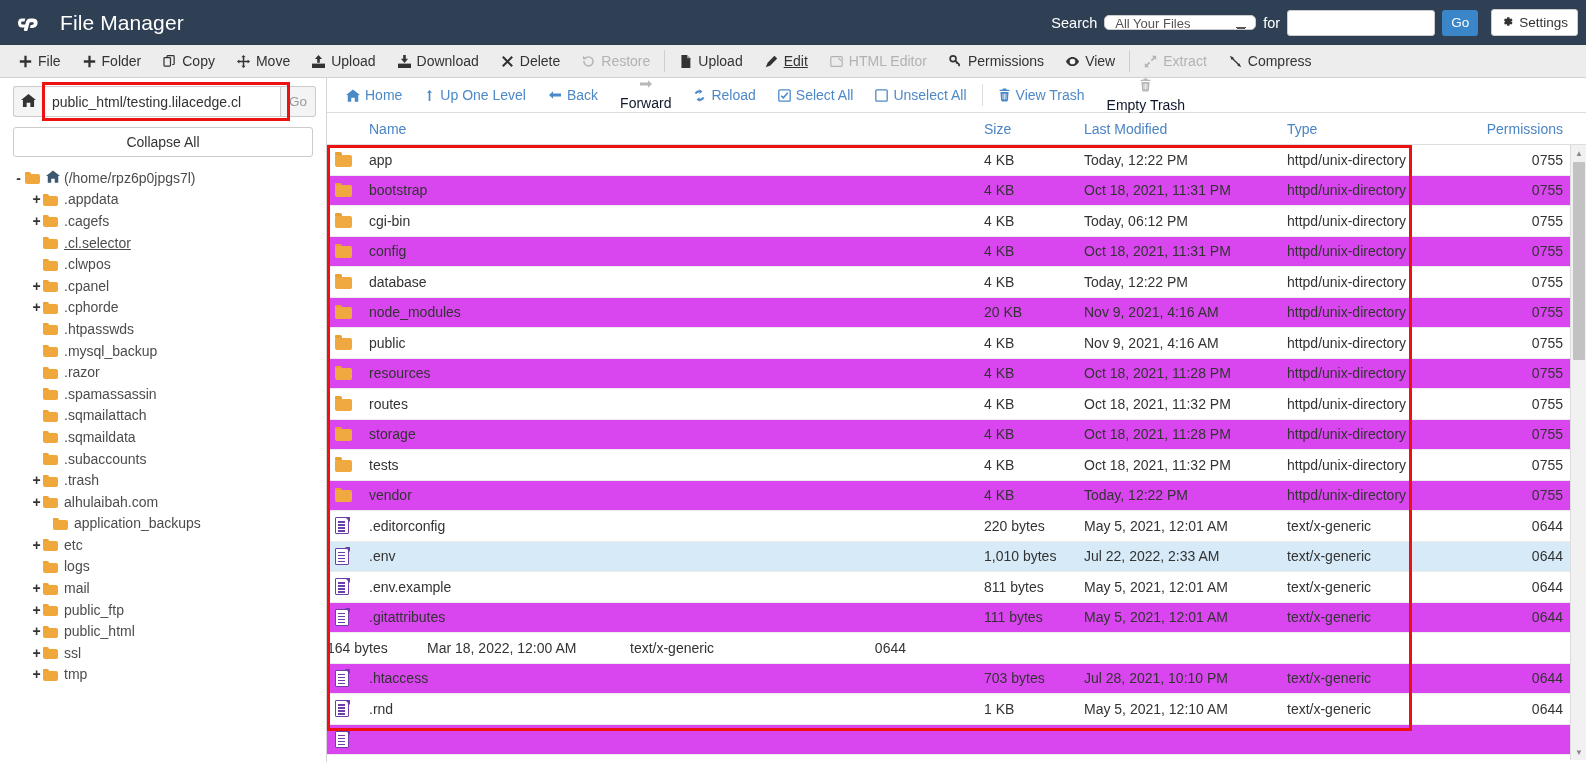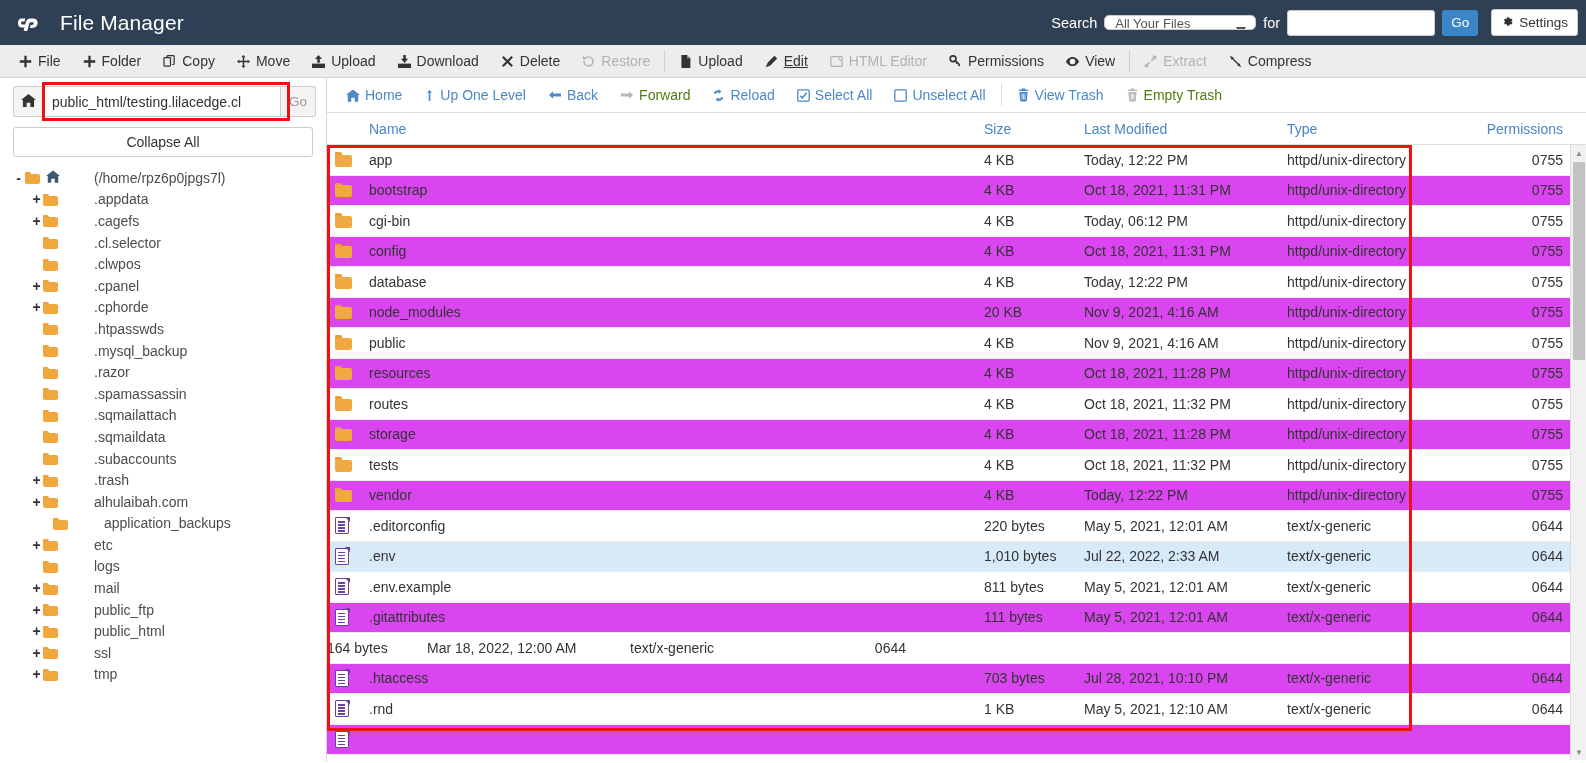--- a/index.html
+++ b/index.html
@@ -232,21 +232,21 @@
   }
   .folder-ic::after {
     content: "";
     position: absolute;
     left: 0; top: 3px;
     width: 15px; height: 10px;
     background: #f0a73c;
     border-radius: 1px 2px 2px 2px;
   }
   .home-ic { margin-right: 4px; color: #3e5871; font-size: 13px; }
-  .tree-label { color: #4c4c4c; margin-left: 30px; }
+  .tree-label { color: #4c4c4c; }
 
   
   .right-pane {
     flex: 1;
     position: relative;
     background: #fff;
     overflow: hidden;
   }
   .nav-row {
     height: 35px;
@@ -257,21 +257,21 @@
     font-size: 14px;
   }
   .nav-item {
     display: flex; align-items: center; gap: 5px;
     padding: 0 11px;
     height: 35px;
     color: #4c89c7;
     cursor: pointer;
     white-space: nowrap;
   }
-  .nav-item.disabled { color: #4d7c0f; cursor: default; }
+  .nav-item.disabled { color: #0f172a; cursor: default; flex-direction: column; }
   .nav-sep { width: 1px; height: 22px; background: #dcdcdc; margin: 0 4px; }
 
   
   .tbl-head {
     display: flex;
     height: 32px;
     align-items: center;
     border-bottom: 1px solid #dedede;
     background: #fff;
     font-size: 14px;
@@ -579,21 +579,21 @@
             <span class="tree-label">.appdata</span>
           </span>
         </div>
         <div class="tree-row" style="padding-left: 30px;">
           <span class="tw">+</span>
           <span class="folder-ic"></span>
           <span style="display: inline-flex; align-items: center;">
             <span class="tree-label">.cagefs</span>
           </span>
         </div>
-        <div class="tree-row" style="padding-left: 30px;">
+        <div class="tree-row" style="padding-left: 30px; text-decoration: underline;">
           <span class="tw"></span>
           <span class="folder-ic"></span>
           <span style="display: inline-flex; align-items: center;">
             <span class="tree-label">.cl.selector</span>
           </span>
         </div>
         <div class="tree-row" style="padding-left: 30px;">
           <span class="tw"></span>
           <span class="folder-ic"></span>
           <span style="display: inline-flex; align-items: center;">

